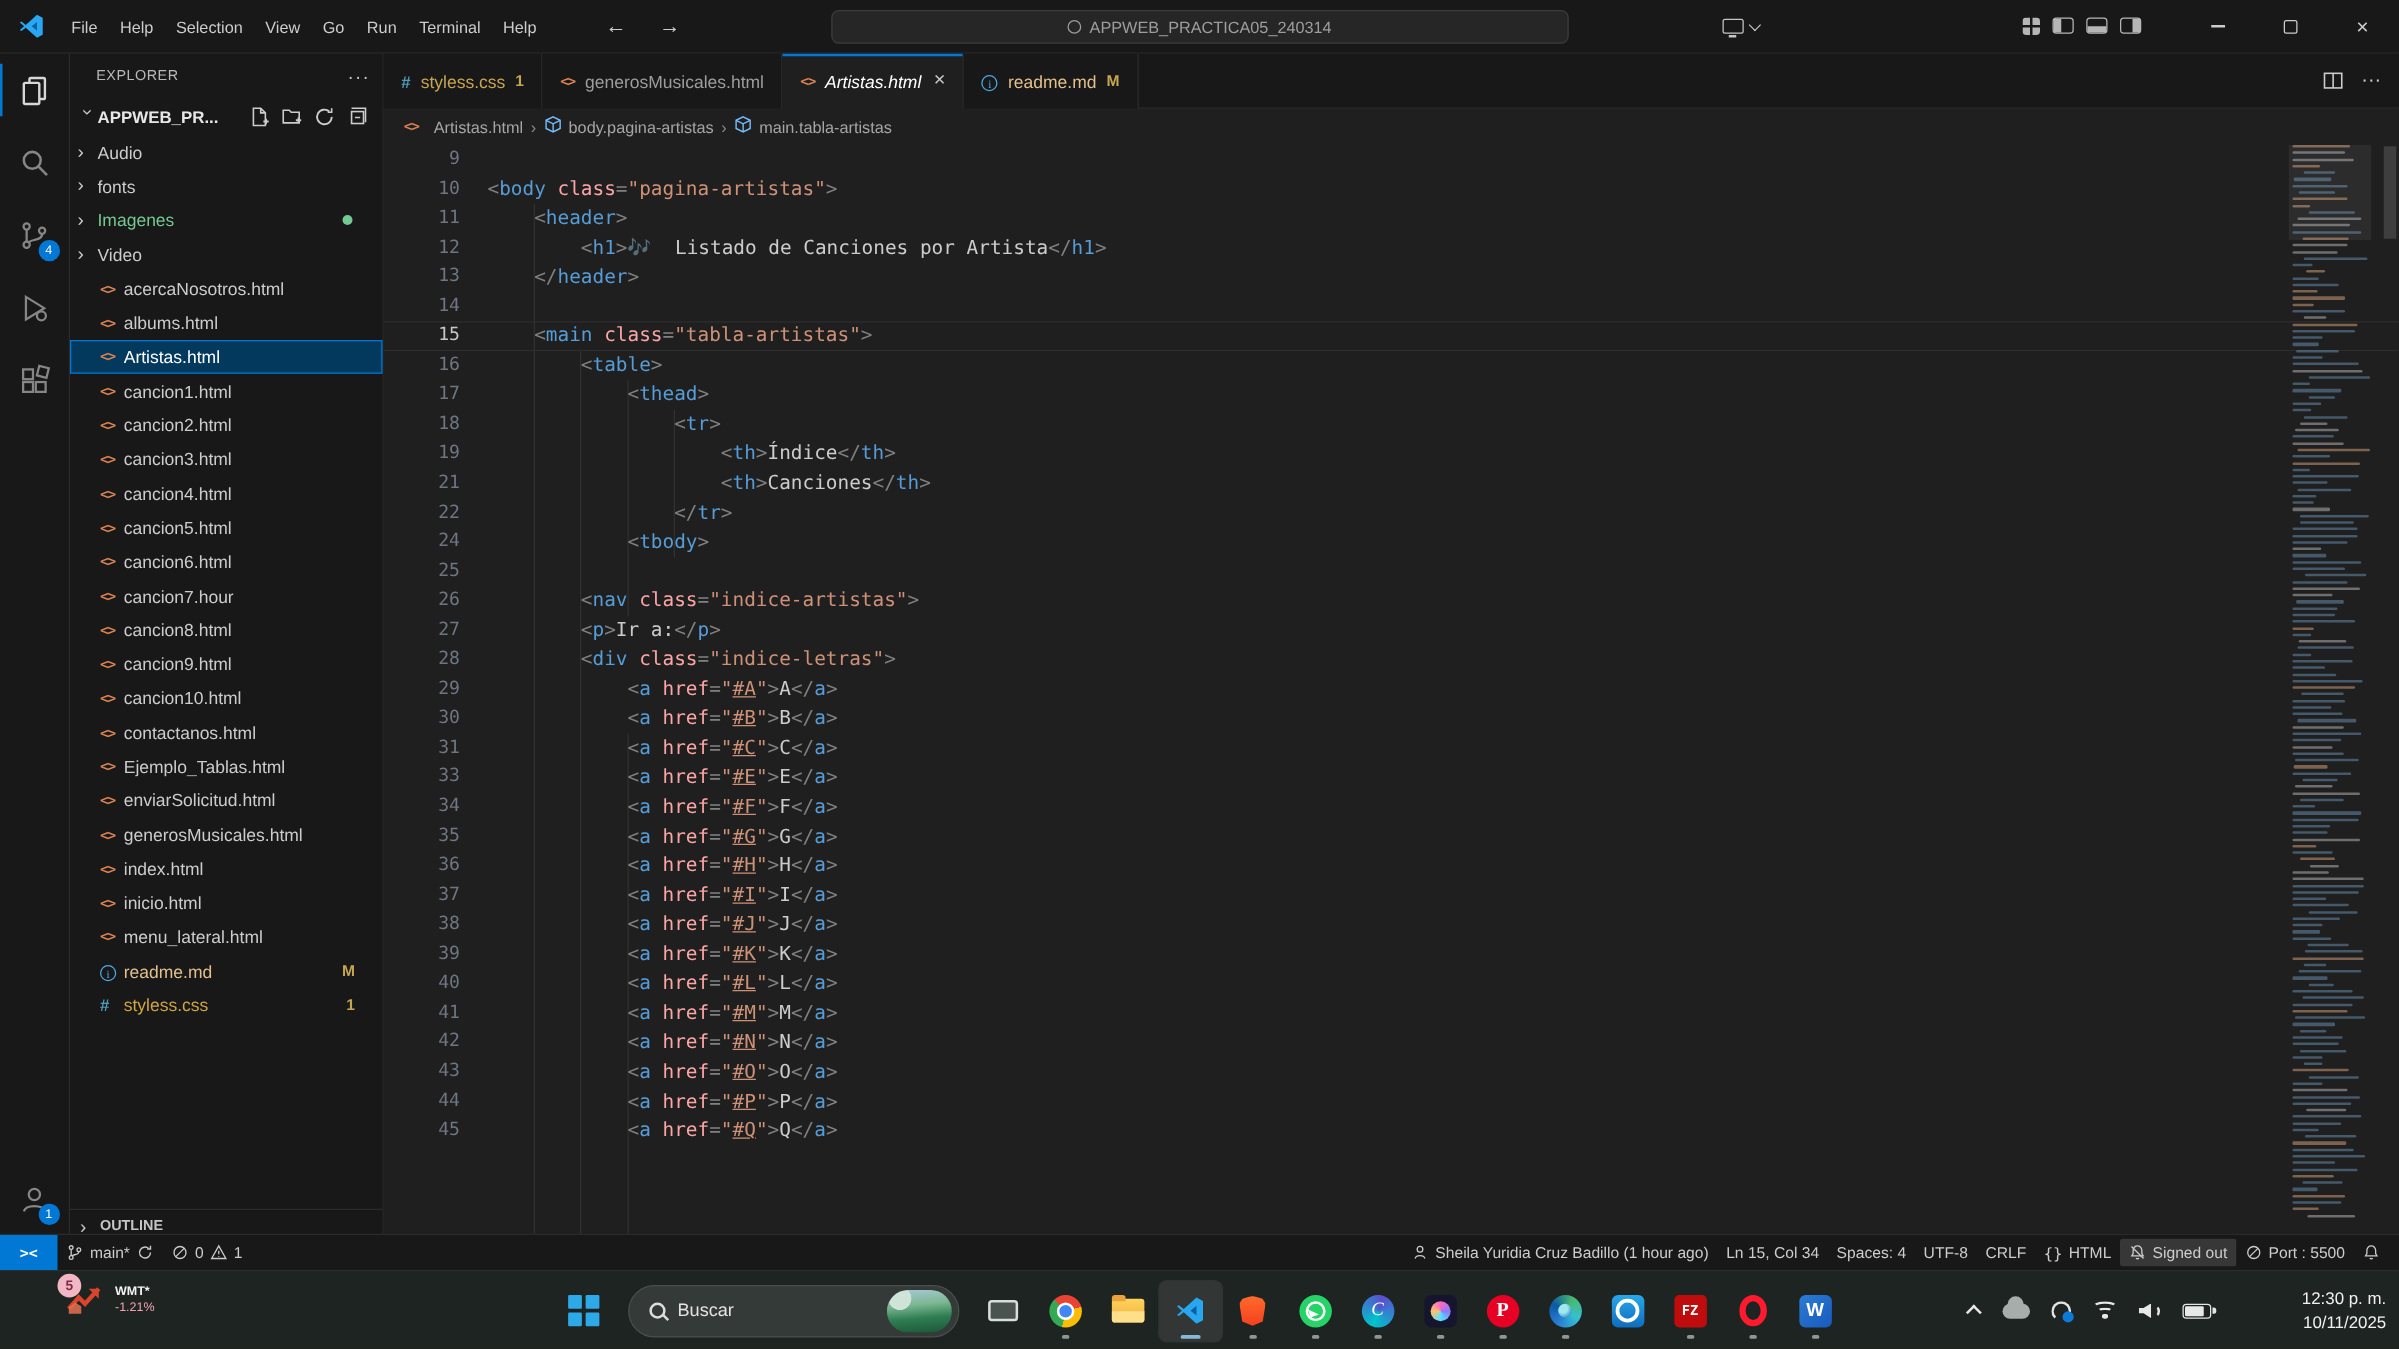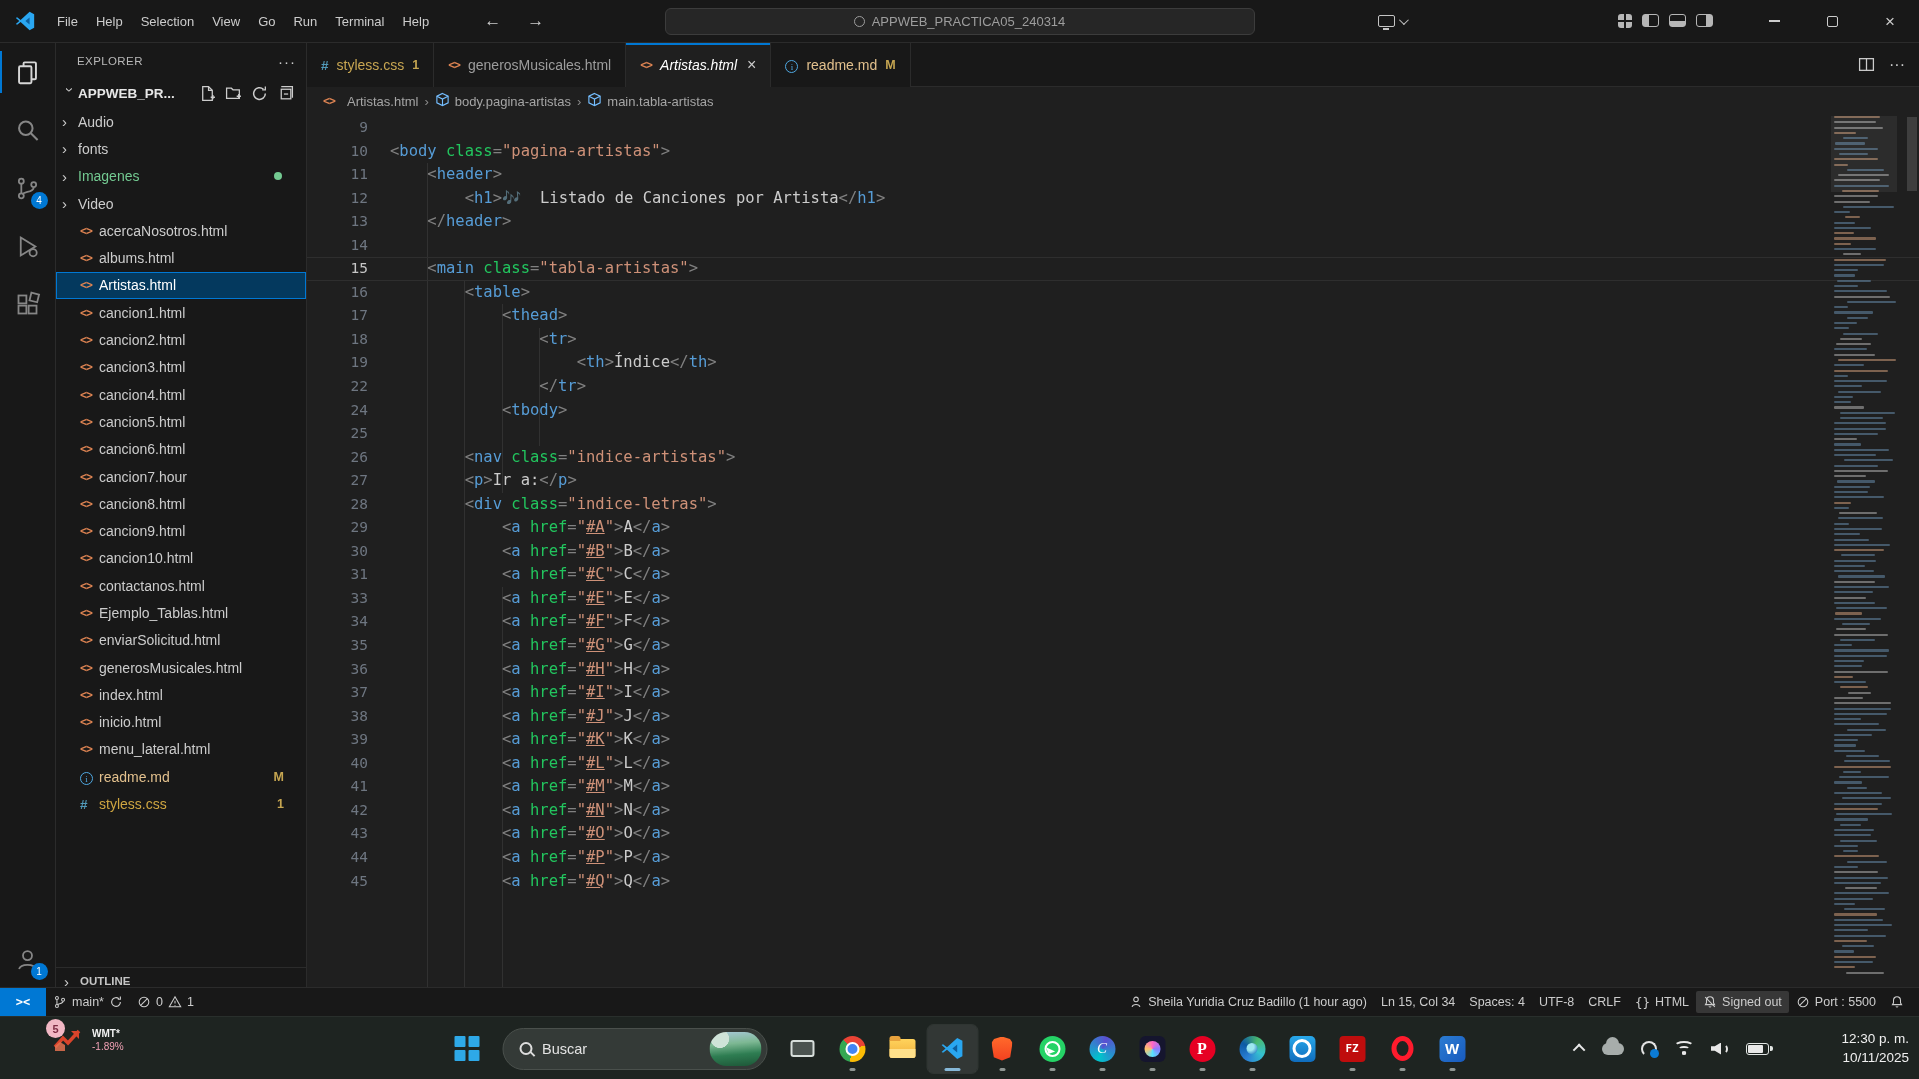--- a/index.html
+++ b/index.html
@@ -99,21 +99,21 @@
   .cube svg { width:15px; height:15px; }
 
   #codearea { position:absolute; top:73px; left:0; right:0; bottom:0; overflow:hidden; }
   .guide { position:absolute; width:1px; background:#313131; }
   .crow { display:flex; height:23.55px; line-height:23.55px; position:relative;
     font-family:"DejaVu Sans Mono", monospace; font-size:15.5px; }
   .crow.active { box-shadow:inset 0 1px 0 #2e2e2e, inset 0 -1px 0 #2e2e2e; }
   .lnum { width:61px; flex:0 0 61px; text-align:right; color:#6e7681; font-size:14.5px; }
   .crow.active .lnum { color:#c6c6c6; }
   .ltext { padding-left:22px; white-space:pre; color:#cccccc; }
-  .tag { color:#569cd6; } .pun { color:#808080; } .atr { color:#22c55e; } .str { color:#ce9178; }
+  .tag { color:#569cd6; } .pun { color:#808080; } .atr { color:#fca5a5; } .str { color:#ce9178; }
   .lnk { text-decoration:underline; }
 
   #minimap { position:absolute; top:0; right:24px; width:62px; bottom:0; }
   .mmbar { height:2.1px; border-radius:1px; margin-bottom:3.2px; opacity:.65; }
   #mm-slider { position:absolute; top:0; left:-2px; right:-2px; height:76px; background:rgba(255,255,255,.06); }
   #vscroll { position:absolute; top:0; right:0; width:14px; bottom:0; }
   #vscroll-slider { position:absolute; top:1px; left:2px; width:10px; height:74px; background:rgba(121,121,121,.35); }
 
   
   #statusbar { position:absolute; left:0; right:0; bottom:63px; height:29px; background:#181818;
@@ -567,20 +567,24 @@
           <span class="lnum">17</span>
           <span class="ltext">            <span class="pun">&lt;</span><span class="tag">thead</span><span class="pun">&gt;</span></span>
         </div>
         <div class="crow">
           <span class="lnum">18</span>
           <span class="ltext">                <span class="pun">&lt;</span><span class="tag">tr</span><span class="pun">&gt;</span></span>
         </div>
         <div class="crow">
           <span class="lnum">19</span>
           <span class="ltext">                    <span class="pun">&lt;</span><span class="tag">th</span><span class="pun">&gt;</span>Índice<span class="pun">&lt;/</span><span class="tag">th</span><span class="pun">&gt;</span></span>
+        </div>
+        <div class="crow">
+          <span class="lnum">21</span>
+          <span class="ltext">                    <span class="pun">&lt;</span><span class="tag">th</span><span class="pun">&gt;</span>Canciones<span class="pun">&lt;/</span><span class="tag">th</span><span class="pun">&gt;</span></span>
         </div>
         <div class="crow">
           <span class="lnum">22</span>
           <span class="ltext">                <span class="pun">&lt;/</span><span class="tag">tr</span><span class="pun">&gt;</span></span>
         </div>
         <div class="crow">
           <span class="lnum">24</span>
           <span class="ltext">            <span class="pun">&lt;</span><span class="tag">tbody</span><span class="pun">&gt;</span></span>
         </div>
         <div class="crow">
@@ -916,21 +920,21 @@
     <div id="stock-icon">
       <svg viewBox="0 0 30 30">
           <path d="M3 22 L11 13 L16 18 L27 6" fill="none" stroke="#d9442b" stroke-width="3.5"></path>
           <path d="M27 6 L27 14 L19 6 Z" fill="#d9442b"></path>
           <path d="M3 26 h10 v-6 l-5 -3 -5 4 z" fill="#e4714f" opacity=".85"></path>
         </svg>
       <span id="stock-badge">5</span>
     </div>
     <div id="stock-text">
       <div id="stock-ticker">WMT*</div>
-      <div id="stock-change">-1.89%</div>
+      <div id="stock-change">-1.21%</div>
     </div>
   </div>
   <div id="tb-center">
     <div class="tb-slot">
       <span id="start-logo">
           <i></i>
           <i></i>
           <i></i>
           <i></i>
         </span>

